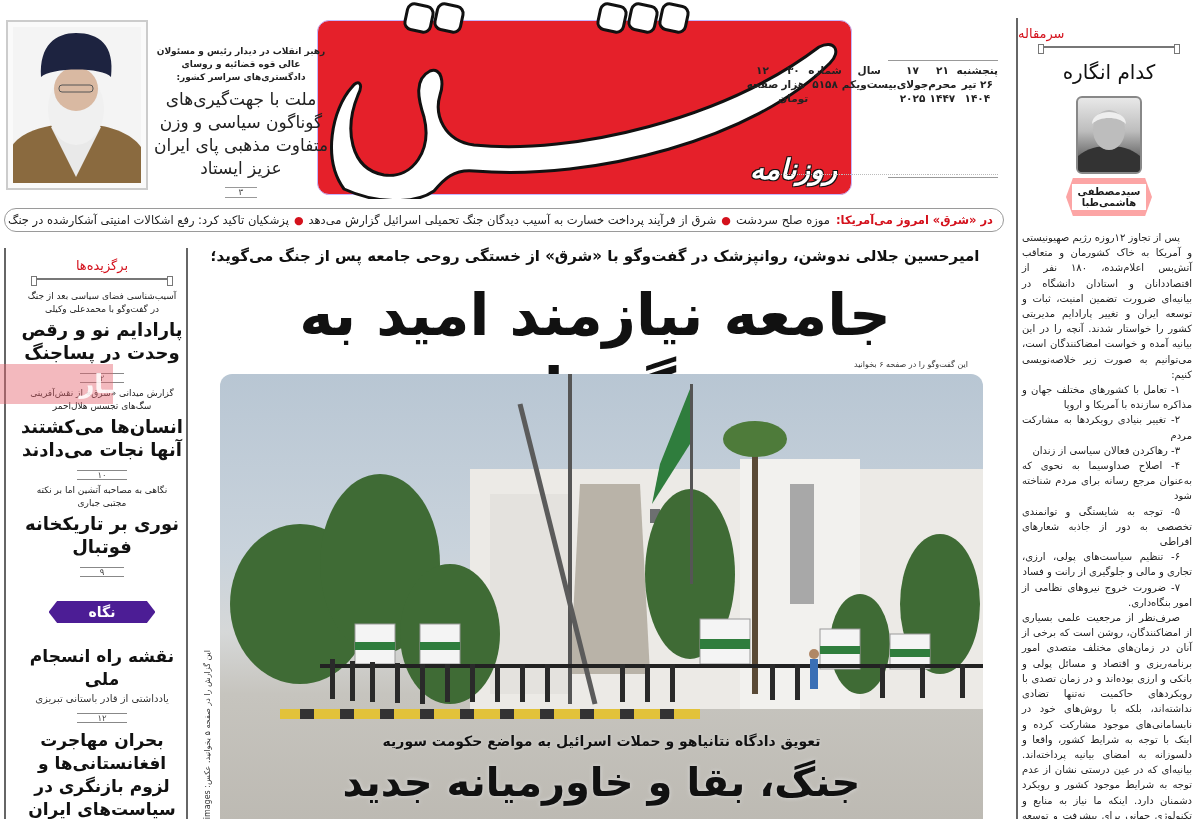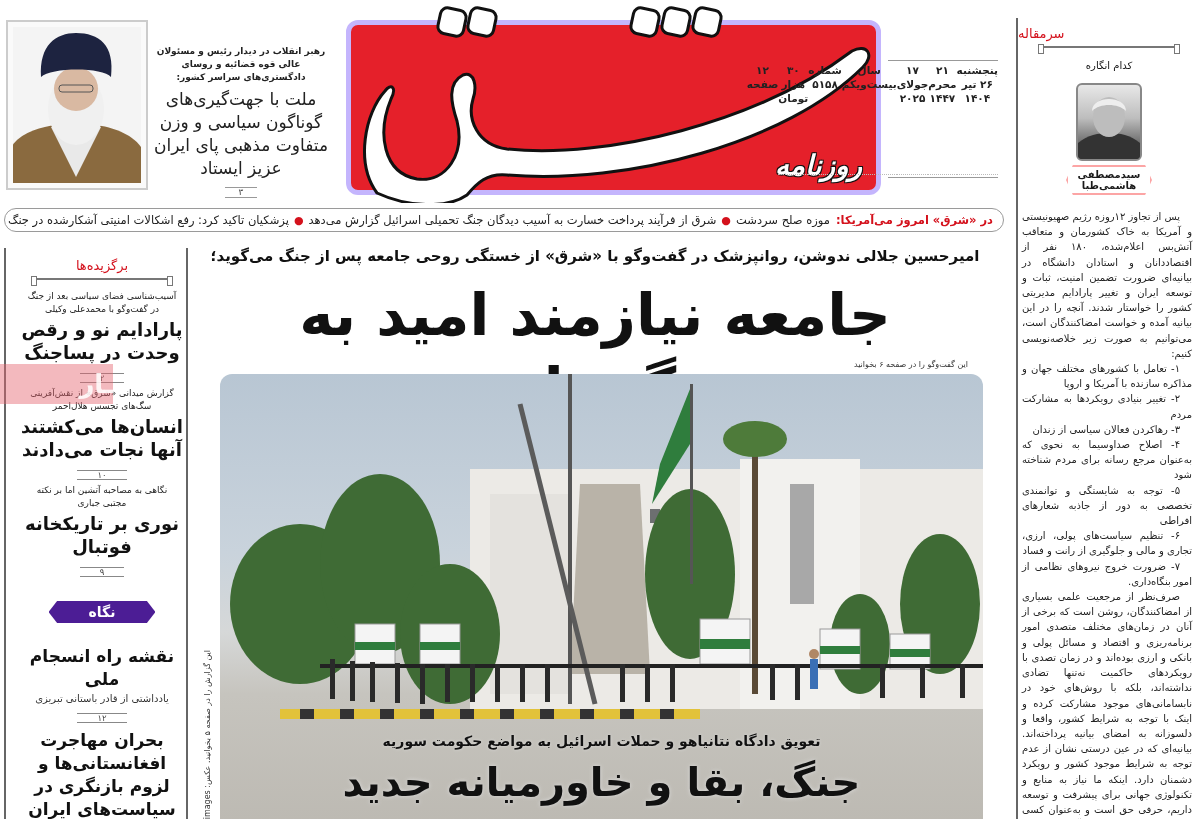--- a/index.html
+++ b/index.html
@@ -1,22 +1,22 @@
 <!DOCTYPE html>
 <html><head>
 <meta charset="utf-8">
 <style>
   * { box-sizing: border-box; margin: 0; padding: 0; }
   html, body { width: 1200px; height: 819px; overflow: hidden; background: #ffffff; }
   body { position: relative; font-family: "DejaVu Sans", sans-serif; color: #1a1a1a; direction: rtl; }
 
   
   .masthead-logo {
-    position: absolute; left: 346px; top: 20px; width: 535px; height: 175px;
-    background: #e5202a; border: 5px solid #c4b5fd; border-radius: 12px;
+    position: absolute; left: 317px; top: 20px; width: 535px; height: 175px;
+    background: #e5202a; border: 1px solid #c4b5fd; border-radius: 12px;
     overflow: visible;
     padding-left: 44px;
   }
   .masthead-logo svg { position: absolute; left: -4px; top: -22px; }
   .logo-sub {
     position: absolute; right: 14px; bottom: 8px; color: #fff;
     font-family: "DejaVu Serif", serif; font-style: italic; font-weight: bold;
     font-size: 28px; text-shadow: 1px 1px 0 #111, -1px -1px 0 #111, 1px -1px 0 #111, -1px 1px 0 #111;
   }
 
@@ -110,29 +110,29 @@
   }
   .photo-caption-kicker { position: absolute; left: 220px; top: 733px; width: 763px; text-align: center; font-size: 14px; font-weight: bold; color: #111; text-shadow: 0 0 3px #ddd; }
   .photo-caption-title { position: absolute; left: 220px; top: 752px; width: 763px; text-align: center; font-size: 40px; line-height: 60px; font-weight: bold; color: #111; text-shadow: 0 0 4px #ddd; }
 
   
   .right-col {
     position: absolute; left: 1016px; top: 18px; width: 184px; height: 801px;
     border-left: 2px solid #666;
   }
   .ed-head { text-align: left; color: #d4111c; font-size: 13px; margin-top: 8px; letter-spacing: 2px; }
-  .ed-title { text-align: center; font-size: 10px; margin-top: 8px; color: #111; }
+  .ed-title { text-align: center; font-size: 20px; margin-top: 8px; color: #111; }
   .ed-photo {
     margin: 12px auto 0; width: 66px; height: 78px; border: 2px solid #888; border-radius: 6px;
     background: linear-gradient(180deg, #e8e8e8 0%, #bdbdbd 45%, #6a6a6a 80%, #3c3c3c 100%);
     position: relative; overflow: hidden;
   }
   .ed-author {
     margin: 4px auto 0; width: 86px; text-align: center; font-size: 10px; font-weight: bold;
-    border: 2px solid #fca5a5; padding: 2px 0; background: #fff;
+    border: 6px solid #fca5a5; padding: 2px 0; background: #fff;
     clip-path: polygon(8% 0, 92% 0, 100% 50%, 92% 100%, 8% 100%, 0 50%);
   }
   .ed-body {
     margin-top: 14px; padding: 0 8px 0 4px; font-size: 10px; line-height: 15.2px; text-align: justify; color: #222;
   }
   .ed-body p { margin: 0; }
   .ed-body p.indent { text-indent: 12px; }
 </style>
 </head>
 <body>

